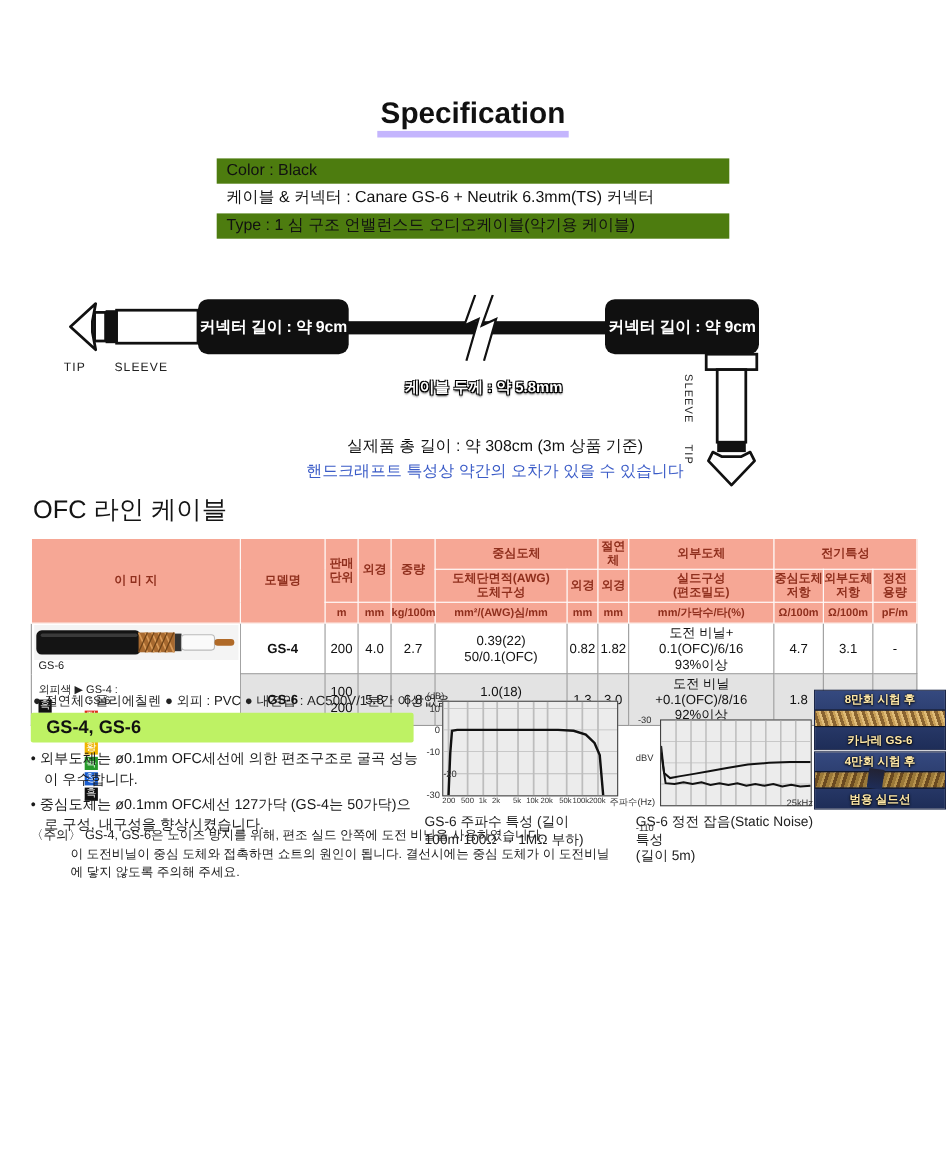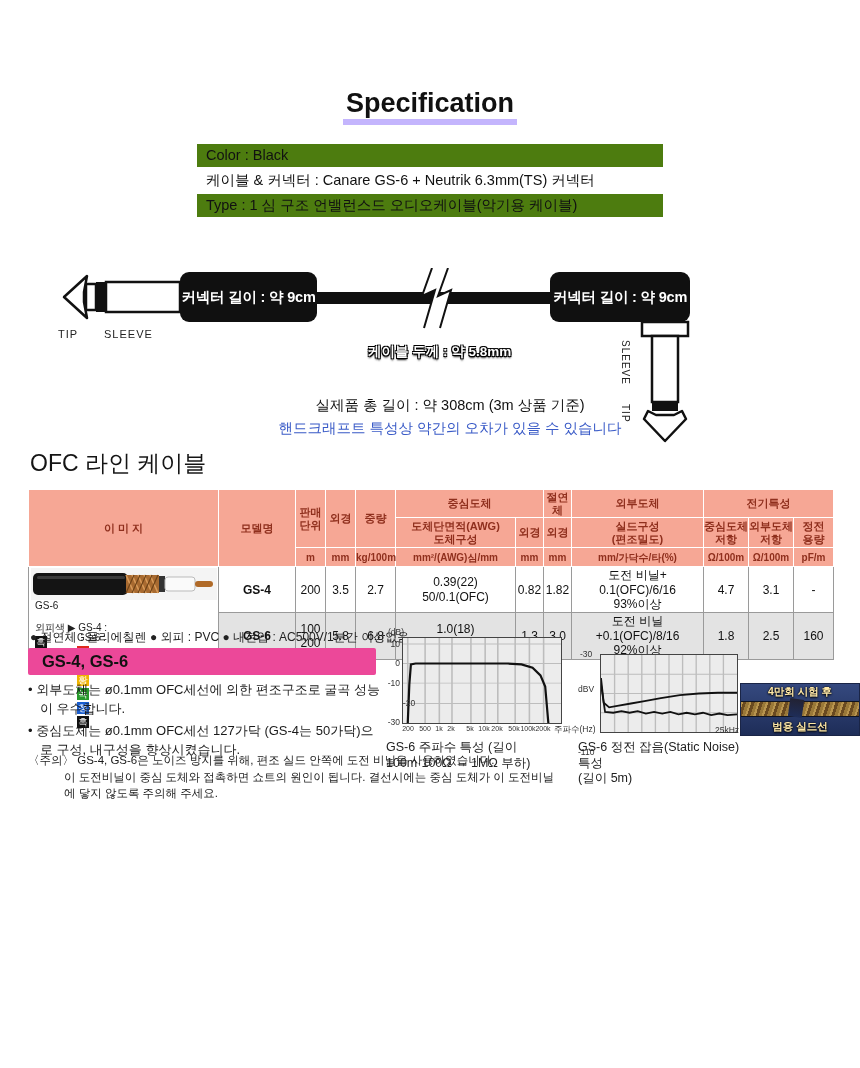--- a/index.html
+++ b/index.html
@@ -33,21 +33,21 @@
   table.spec td{border:1px solid #9a9a9a;font-size:12px;text-align:center;white-space:pre-line;
     line-height:1.2;padding:1px 0;height:30px;}
   table.spec tr.alt td{background:#e3e3e3;}
   td.model{font-weight:bold;font-size:14px;text-align:left;padding-left:16px;}
   td.small{font-size:11px;}
   td.imgcell{padding:0;position:relative;background:#fff;}
   .chip{display:inline-block;width:12px;height:12px;line-height:12px;text-align:center;
         font-size:9.5px;color:#fff;margin-right:1px;vertical-align:-2px;}
   .imgcell-label{font-size:10px;color:#222;text-align:left;}
   .footnote{top:629px;left:30px;font-size:12px;color:#222;}
-  .pink-bar{top:648px;left:28px;width:334px;height:27px;line-height:27px;background:#ec4899;
+  .pink-bar{top:648px;left:28px;width:334px;height:27px;line-height:27px;background:#bef264;
     font-size:16.5px;font-weight:bold;padding-left:14px;border-radius:2px;}
   .bullets{top:681px;left:28px;width:358px;font-size:13px;line-height:1.45;color:#1a1a1a;}
   .bullet{padding-left:12px;text-indent:-12px;margin-bottom:3px;}
   .caution{top:752px;left:28px;width:534px;font-size:11.5px;line-height:1.45;color:#1a1a1a;}
   .caution .c2{padding-left:36px;}
   
   .chart{width:200px;}
   .plotbox{position:absolute;background:#ececec;border:1px solid #444;}
   .plotbox svg{position:absolute;left:0;top:0;width:100%;height:100%;}
   .ytick{position:absolute;width:14px;text-align:right;font-size:8.5px;color:#333;}
@@ -196,21 +196,21 @@
           <span class="chip" style="background: rgb(223, 42, 29);">적</span>
           <span class="chip" style="background: rgb(125, 143, 163);">회</span>
           <span class="chip" style="background: rgb(239, 180, 0);">황</span>
           <span class="chip" style="background: rgb(39, 153, 43);">녹</span>
           <span class="chip" style="background: rgb(26, 94, 208);">청</span>
           <span class="chip" style="background: rgb(17, 17, 17);">흑</span>
         </div>
       </td>
       <td class="model">GS-4</td>
       <td>200</td>
-      <td>3.5</td>
+      <td>4.0</td>
       <td>2.7</td>
       <td class="small">0.39(22)
 50/0.1(OFC)</td>
       <td>0.82</td>
       <td>1.82</td>
       <td class="small">도전 비닐+ 0.1(OFC)/6/16
 93%이상</td>
       <td>4.7</td>
       <td>3.1</td>
       <td>-</td>
@@ -310,20 +310,25 @@
         </g>
         <polyline fill="none" stroke="#111" stroke-width="1.8" vector-effect="non-scaling-stroke" points="0,30 2,62 6,68 12,66 22,63 32,60 44,56 58,52 72,50 86,49 100,49"></polyline>
         <polyline fill="none" stroke="#111" stroke-width="1.8" vector-effect="non-scaling-stroke" points="0,38 3,74 9,75 15,73 21,75 27,73 33,76 39,74 45,76 51,74 57,77 63,75 69,77 75,75 81,78 87,76 93,78 100,77"></polyline>
       </svg>
     </div>
     <div class="axlab" style="left:137px;top:98px;">25kHz</div>
     <div class="cap" style="left:0;top:113px;width:175px;">GS-6 정전 잡음(Static Noise) 특성
 (길이 5m)</div>
   </div>
 
+  <div class="abs simg blue" style="top:627px;height:53px;">
+    <div class="tl">8만회 시험 후</div>
+    <div class="braid"></div>
+    <div class="bl">카나레 GS-6</div>
+  </div>
   <div class="abs simg blue" style="top:683px;height:51px;">
     <div class="tl">4만회 시험 후</div>
     <div class="braid fray"></div>
     <div class="fray-gap"></div>
     <div class="bl">범용 실드선</div>
   </div>
 
 </div>
 
 </body></html>

